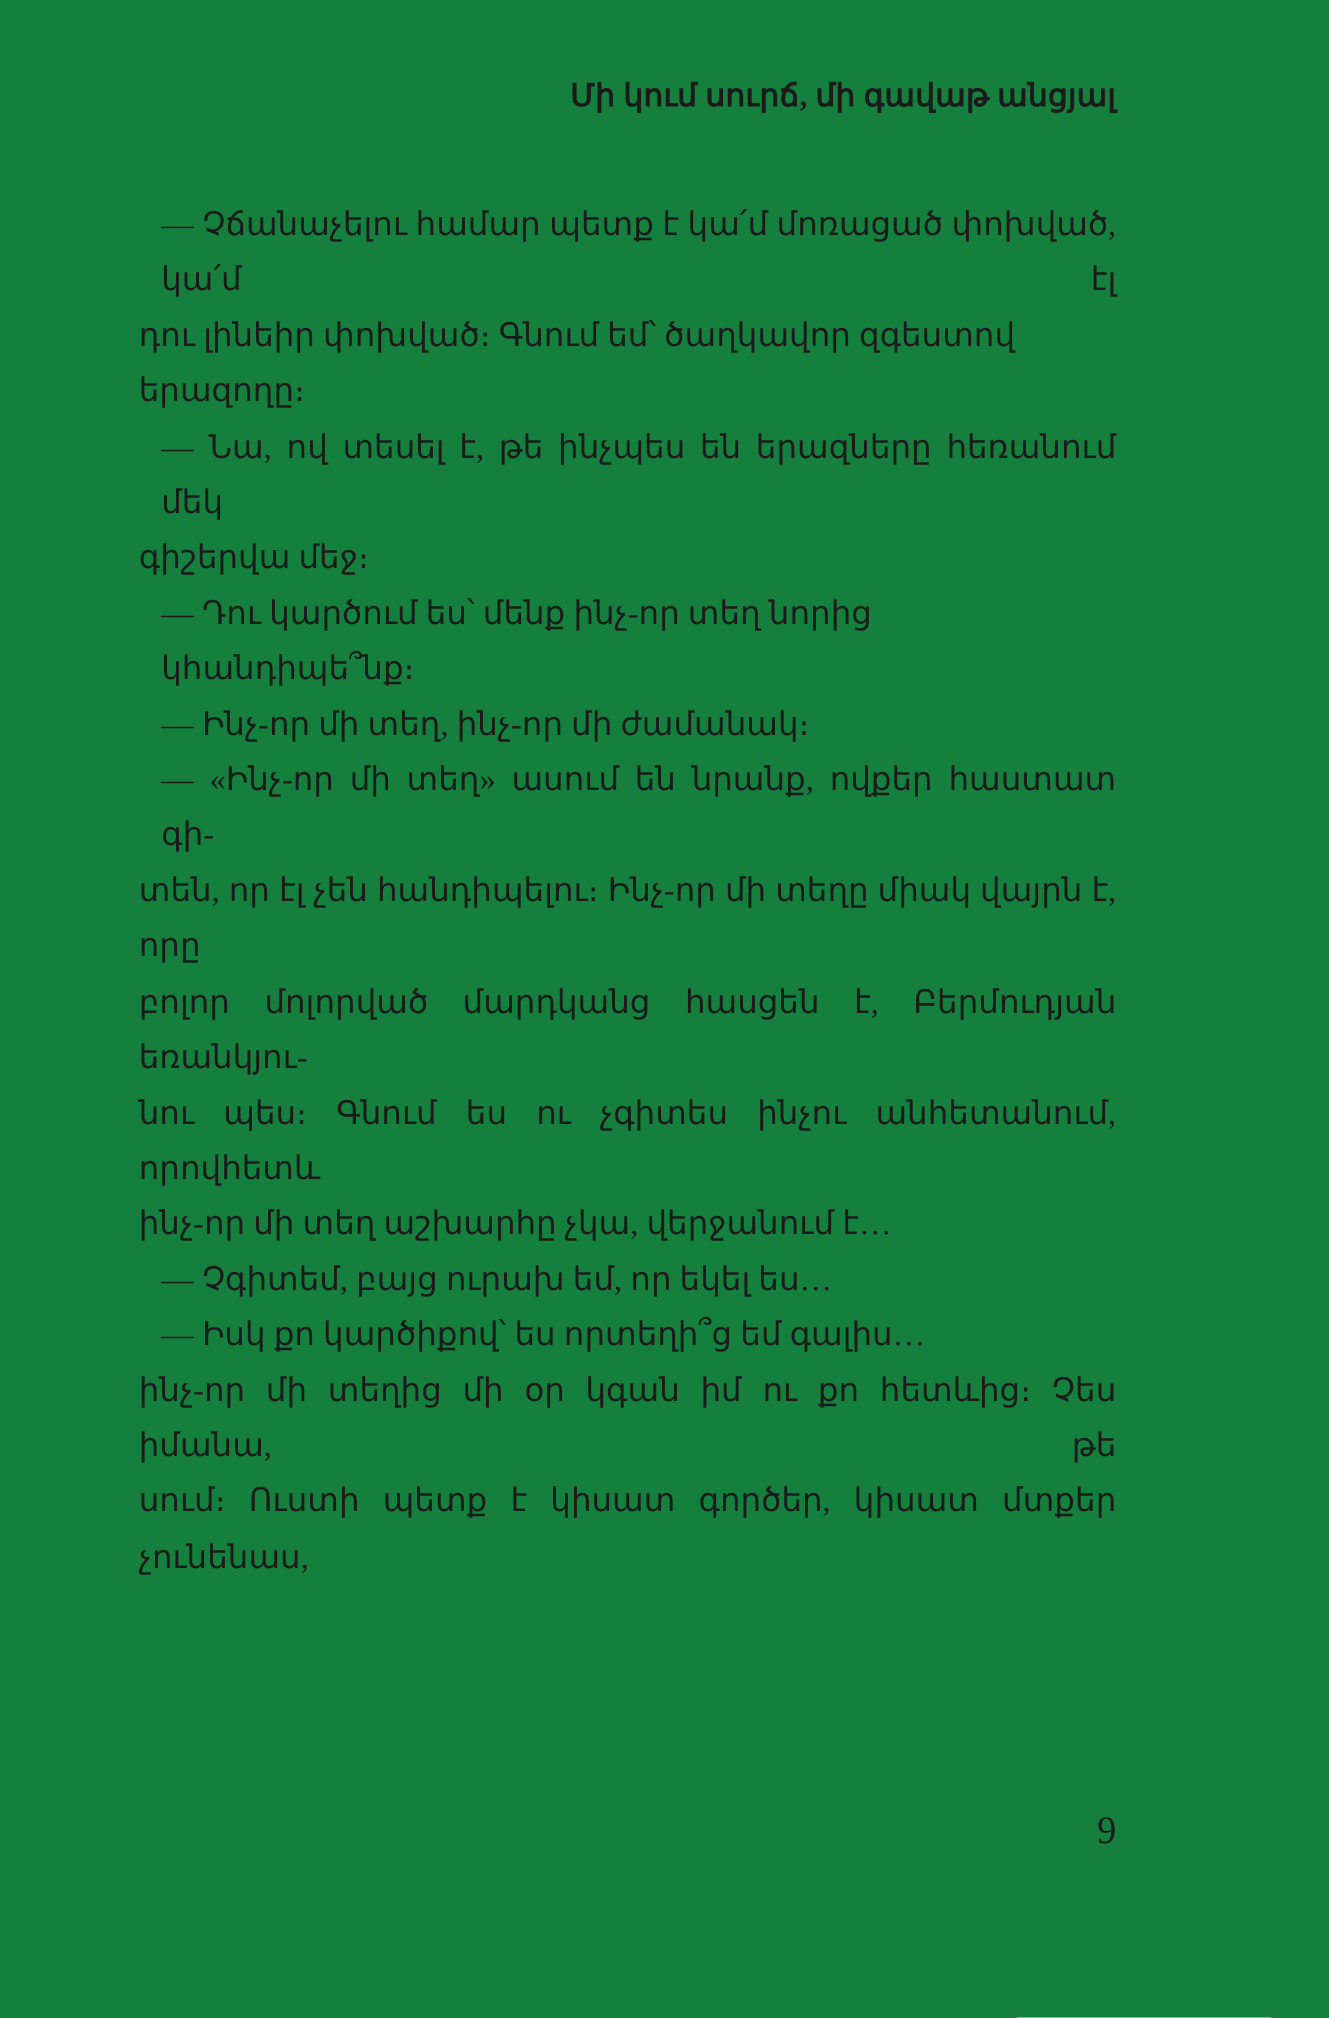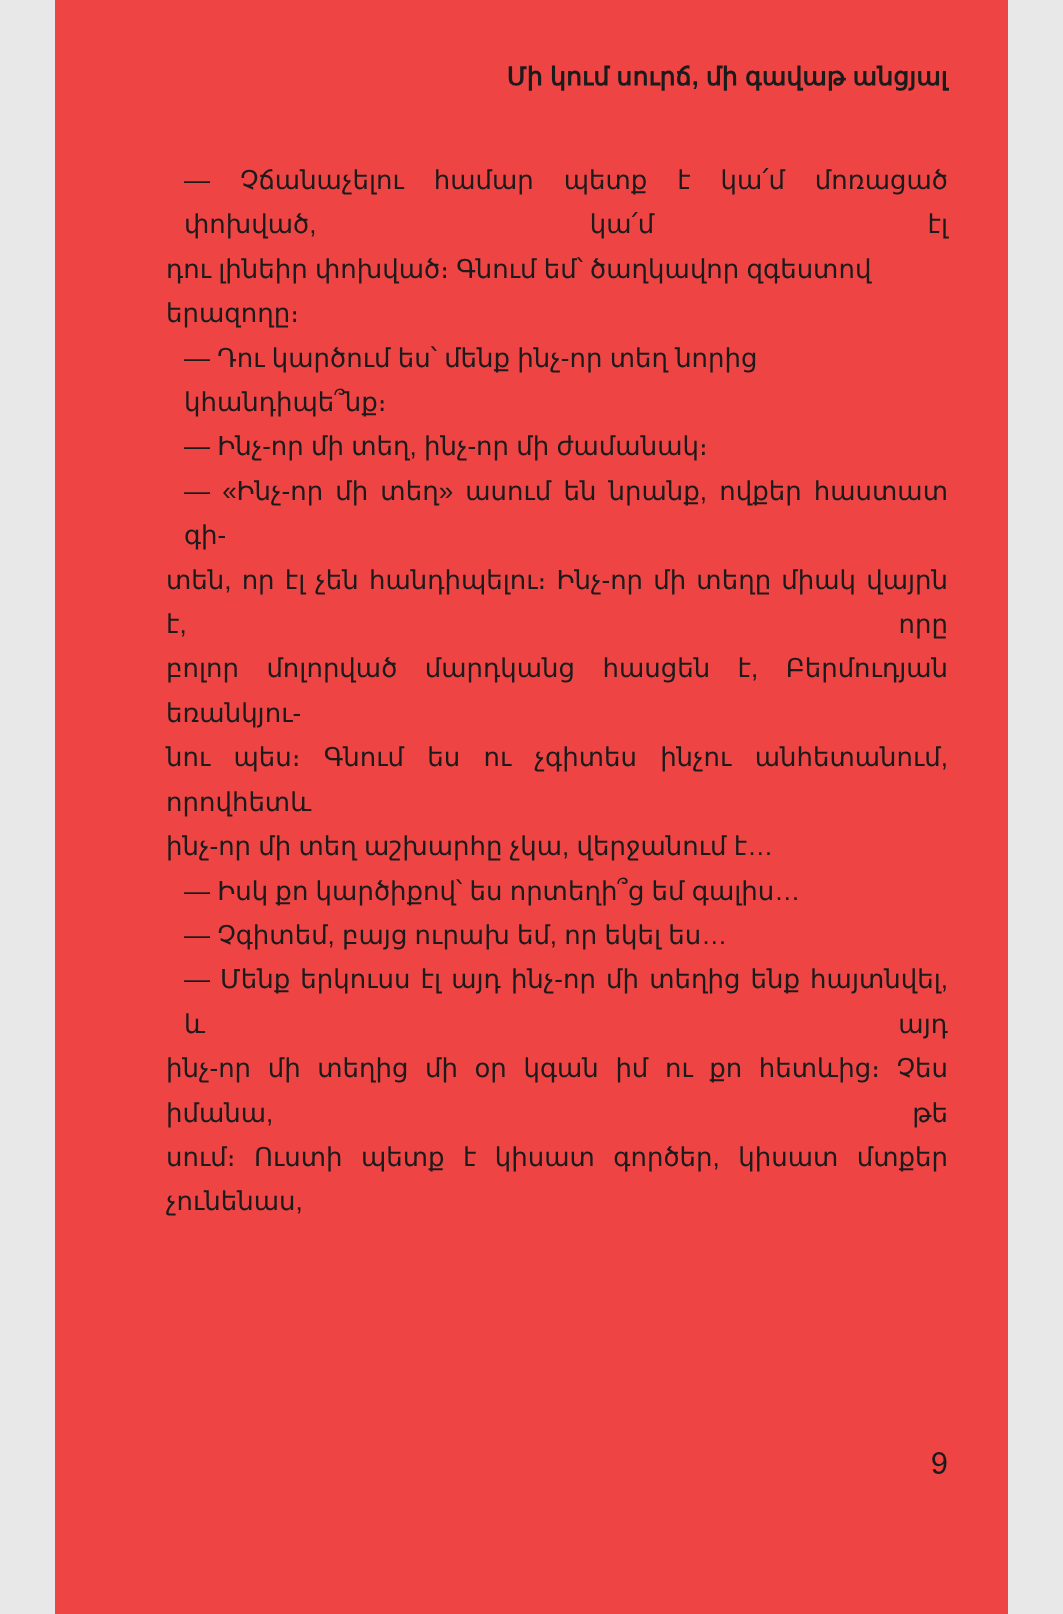--- a/index.html
+++ b/index.html
@@ -2,26 +2,26 @@
 <html lang="hy"><head>
 <meta charset="utf-8">
 <style>
   html, body {
     margin: 0;
     padding: 0;
     background: #e8e8e8;
   }
   .page {
     position: relative;
-    width: 953px;
+    width: 1063px;
     height: 1614px;
     margin: 0 auto;
-    background: #ef4444;
+    background: #15803d;
     color: #1b1b1b;
-    font-family: Liberation Sans, sans-serif;
+    font-family: Liberation Serif, serif;
     overflow: hidden;
   }
   .running-header {
     position: absolute;
     top: 62px;
     left: 111px;
     width: 782px;
     text-align: right;
     font-size: 25px;
     font-weight: bold;
@@ -61,39 +61,42 @@
 
 <div class="page">
   <div class="running-header">Մի կում սուրճ, մի գավաթ անցյալ</div>
 
   <div class="text-block">
       <div class="paragraph">
         <div class="text-line just first">— Չճանաչելու համար պետք է կա՛մ մոռացած փոխված, կա՛մ էլ</div>
         <div class="text-line">դու լինեիր փոխված։ Գնում եմ՝ ծաղկավոր զգեստով երազողը։</div>
       </div>
       <div class="paragraph">
+        <div class="text-line just first">— Նա, ով տեսել է, թե ինչպես են երազները հեռանում մեկ</div>
+        <div class="text-line">գիշերվա մեջ։</div>
+      </div>
+      <div class="paragraph">
         <div class="text-line first">— Դու կարծում ես՝ մենք ինչ-որ տեղ նորից կհանդիպե՞նք։</div>
       </div>
       <div class="paragraph">
         <div class="text-line first">— Ինչ-որ մի տեղ, ինչ-որ մի ժամանակ։</div>
       </div>
       <div class="paragraph">
         <div class="text-line just first">— «Ինչ-որ մի տեղ» ասում են նրանք, ովքեր հաստատ գի-</div>
         <div class="text-line just">տեն, որ էլ չեն հանդիպելու։ Ինչ-որ մի տեղը միակ վայրն է, որը</div>
         <div class="text-line just">բոլոր մոլորված մարդկանց հասցեն է, Բերմուդյան եռանկյու-</div>
         <div class="text-line just">նու պես։ Գնում ես ու չգիտես ինչու անհետանում, որովհետև</div>
         <div class="text-line">ինչ-որ մի տեղ աշխարհը չկա, վերջանում է…</div>
       </div>
       <div class="paragraph">
+        <div class="text-line first">— Չգիտեմ, բայց ուրախ եմ, որ եկել ես…</div>
+      </div>
+      <div class="paragraph">
         <div class="text-line first">— Իսկ քո կարծիքով՝ ես որտեղի՞ց եմ գալիս…</div>
       </div>
       <div class="paragraph">
-        <div class="text-line first">— Չգիտեմ, բայց ուրախ եմ, որ եկել ես…</div>
-      </div>
-      <div class="paragraph">
-        <div class="text-line just first">— Մենք երկուսս էլ այդ ինչ-որ մի տեղից ենք հայտնվել, և այդ</div>
         <div class="text-line just">ինչ-որ մի տեղից մի օր կգան իմ ու քո հետևից։ Չես իմանա, թե</div>
         <div class="text-line just">սում։ Ուստի պետք է կիսատ գործեր, կիսատ մտքեր չունենաս,</div>
       </div>
     </div>
 
   <div class="page-number">9</div>
 </div>
 
 </body></html>

